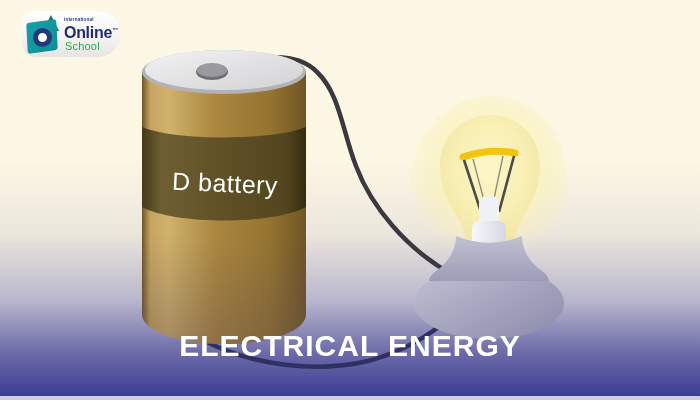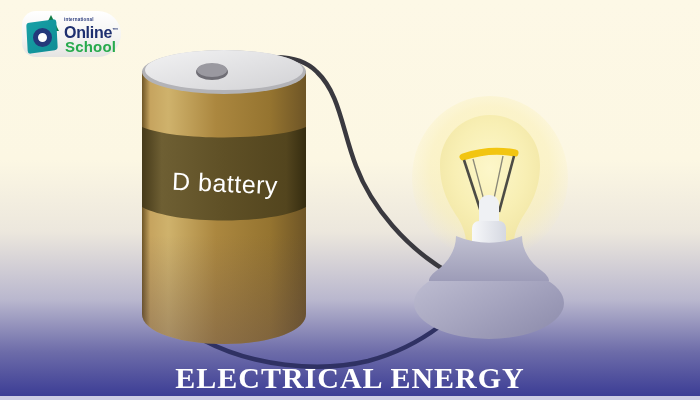--- a/index.html
+++ b/index.html
@@ -24,30 +24,30 @@
     border-bottom:16px solid #107c45;}
   .icon-square{position:absolute;left:1px;top:6px;width:30px;height:31px;
     background:linear-gradient(135deg,#18a0a6,#0f8d95);
     transform:skewY(-5deg) rotate(-3deg);border-radius:3px;}
   .icon-ring{position:absolute;left:7px;top:13px;width:9px;height:9px;
     background:#fff;border:5px solid #24397b;border-radius:50%;}
   .logo-text{position:absolute;left:42px;top:6px;width:56px;}
   .logo-tagline{font-size:4.5px;color:#2b3c7c;letter-spacing:.2px;line-height:5px;font-weight:bold;}
   .logo-name{font-size:16px;font-weight:bold;color:#1e2f6f;line-height:17px;letter-spacing:-0.3px;}
   .logo-tm{font-size:6px;vertical-align:super;color:#1e2f6f;font-weight:bold;}
-  .logo-subname{font-size:15px;font-weight:bold;color:#27aa4d;line-height:11px;padding-left:1px;letter-spacing:.2px;}
+  .logo-subname{font-size:11px;font-weight:normal;color:#27aa4d;line-height:11px;padding-left:1px;letter-spacing:.2px;}
 
   
   .diagram{position:absolute;left:0;top:0;width:700px;height:400px;}
   .battery-label-text{font-family:"Liberation Sans",sans-serif;font-size:25px;fill:#ffffff;letter-spacing:.5px;}
 
   
   .main-title{
-    position:absolute;left:0;right:0;top:361px;text-align:center;
-    color:#ffffff;font-size:30px;font-weight:bold;letter-spacing:1px;font-family:Liberation Serif, serif;
+    position:absolute;left:0;right:0;top:329px;text-align:center;
+    color:#ffffff;font-size:30px;font-weight:bold;letter-spacing:1px;
   }
 </style>
 </head>
 <body>
 
 <div class="canvas">
 
   <svg class="diagram" viewBox="0 0 700 400">
     <defs>
       <linearGradient id="bodyGrad" x1="0" y1="0" x2="1" y2="0">

